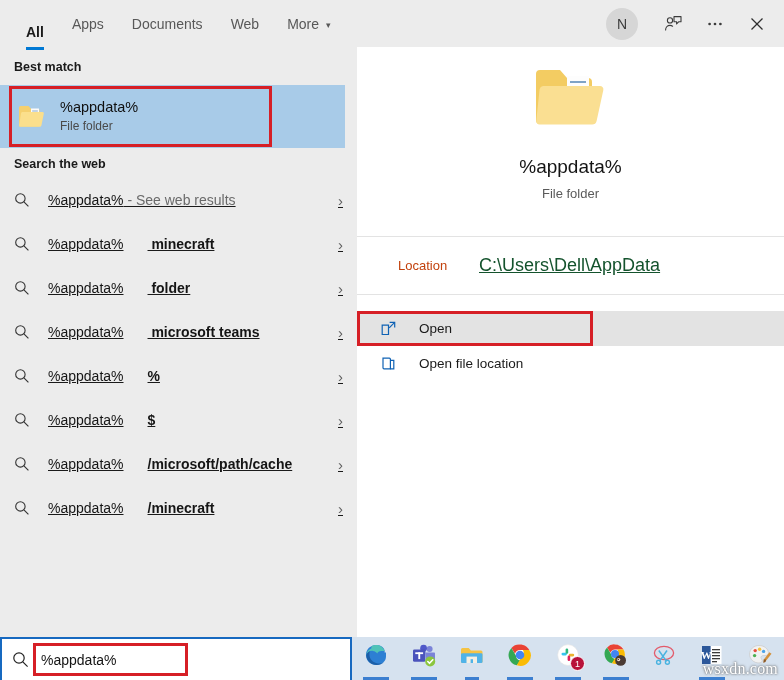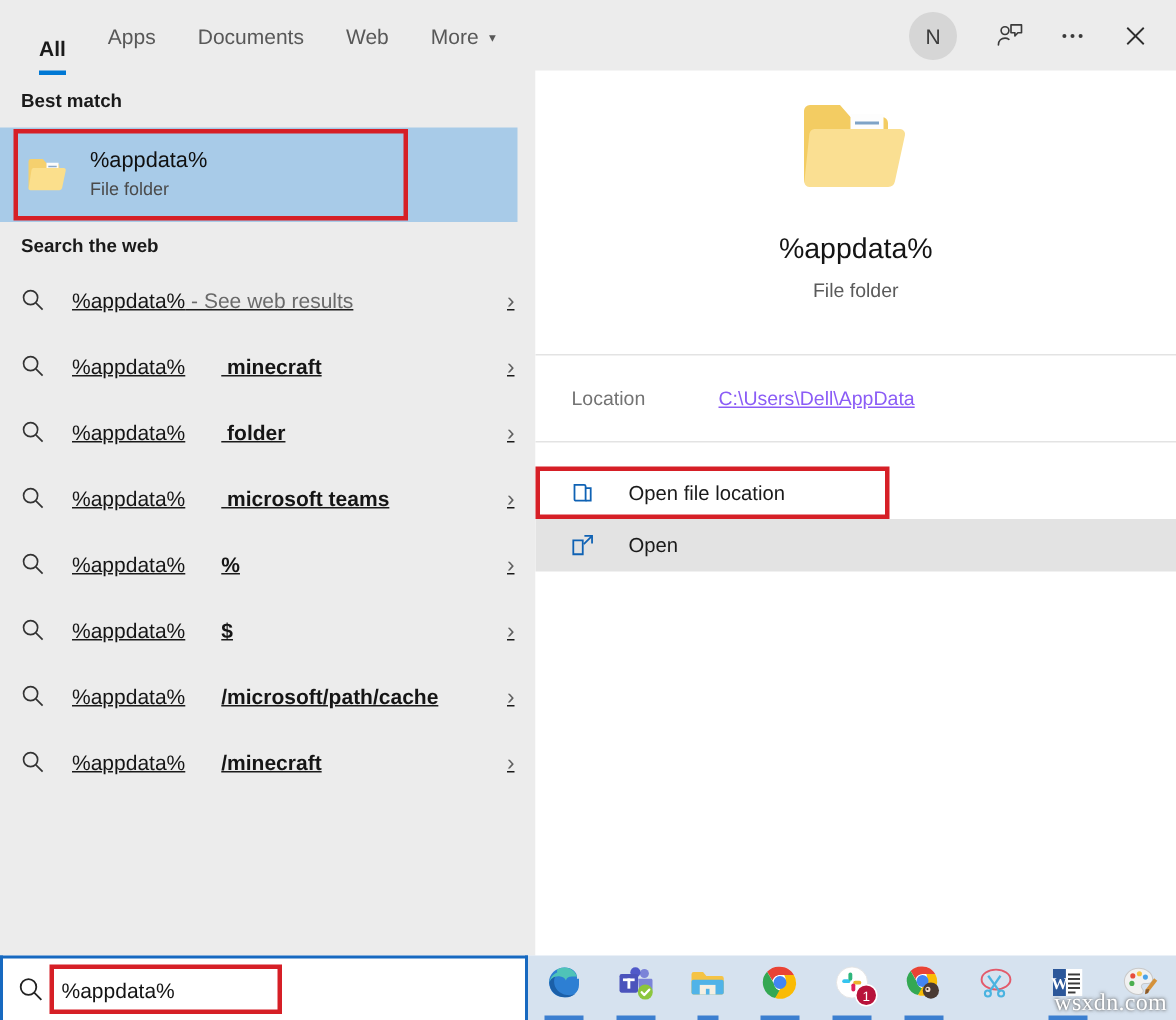--- a/index.html
+++ b/index.html
@@ -135,23 +135,23 @@
 
   .divider { height: 1px; background: #e3e3e3; width: 100%; }
   #div-top { position: absolute; left: 0; top: 236px; width: 427px; }
   #div-bot { position: absolute; left: 0; top: 294px; width: 427px; }
 
   .location-row {
     position: absolute; left: 0; top: 237px;
     width: 427px; height: 57px;
     display: flex; align-items: center;
   }
-  .loc-label { font-size: 13px; color: #737373; width: 122px; padding-left: 24px; }
+  .loc-label { font-size: 13px; color: #c2410c; width: 122px; padding-left: 41px; }
   .loc-link {
-    font-size: 13px; color: #8b5cf6;
+    font-size: 18px; color: #14532d;
     text-decoration: underline;
   }
 
   .actions { position: absolute; left: 0; top: 311px; width: 427px; }
   .action-row {
     height: 35px;
     display: flex; align-items: center;
     padding-left: 24px;
   }
   .action-row.hover { background: #e3e3e3; }
@@ -359,38 +359,38 @@
       <div class="divider" id="div-top"></div>
 
       <div class="location-row">
         <div class="loc-label">Location</div>
         <a class="loc-link" href="#">C:\Users\Dell\AppData</a>
       </div>
 
       <div class="divider" id="div-bot"></div>
 
       <div class="actions" id="action-list">
-          <div class="action-row">
-            <div class="act-icon">
-              <svg width="15" height="15" viewBox="0 0 15 15">
-                <path d="M2 2.2h6.4a1 1 0 0 1 1 1v9.6H3a1 1 0 0 1-1-1z" fill="none" stroke="#0f62b4" stroke-width="1.2"></path>
-                <path d="M9.4 4.4h3.4v8.4H9.4" fill="none" stroke="#0f62b4" stroke-width="1.2"></path>
-              </svg>
-            </div>
-            <div class="act-label">Open file location</div>
-          </div>
           <div class="action-row hover">
             <div class="act-icon">
               <svg width="15" height="15" viewBox="0 0 15 15">
                 <path d="M1.2 4.2h6.3v9.3H1.2z" fill="none" stroke="#0f62b4" stroke-width="1.2"></path>
                 <path d="M8.6 1.3h5.1v5.1" fill="none" stroke="#0f62b4" stroke-width="1.2"></path>
                 <line x1="13.4" y1="1.6" x2="8.2" y2="6.8" stroke="#0f62b4" stroke-width="1.2"></line>
               </svg>
             </div>
             <div class="act-label">Open</div>
+          </div>
+          <div class="action-row">
+            <div class="act-icon">
+              <svg width="15" height="15" viewBox="0 0 15 15">
+                <path d="M2 2.2h6.4a1 1 0 0 1 1 1v9.6H3a1 1 0 0 1-1-1z" fill="none" stroke="#0f62b4" stroke-width="1.2"></path>
+                <path d="M9.4 4.4h3.4v8.4H9.4" fill="none" stroke="#0f62b4" stroke-width="1.2"></path>
+              </svg>
+            </div>
+            <div class="act-label">Open file location</div>
           </div>
         </div>
     </div>
   </div>
 
   <div class="taskbar">
 
     <div class="searchbox">
       <span class="sb-icon">
         <svg width="17" height="17" viewBox="0 0 17 17">

